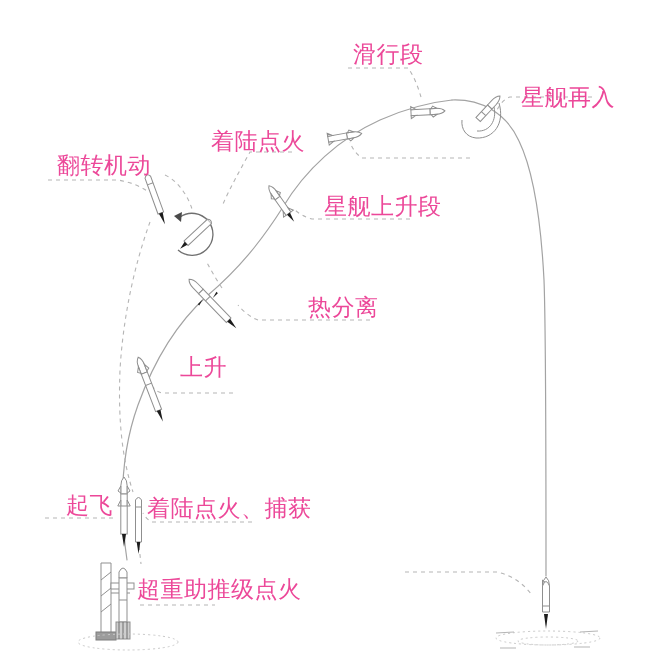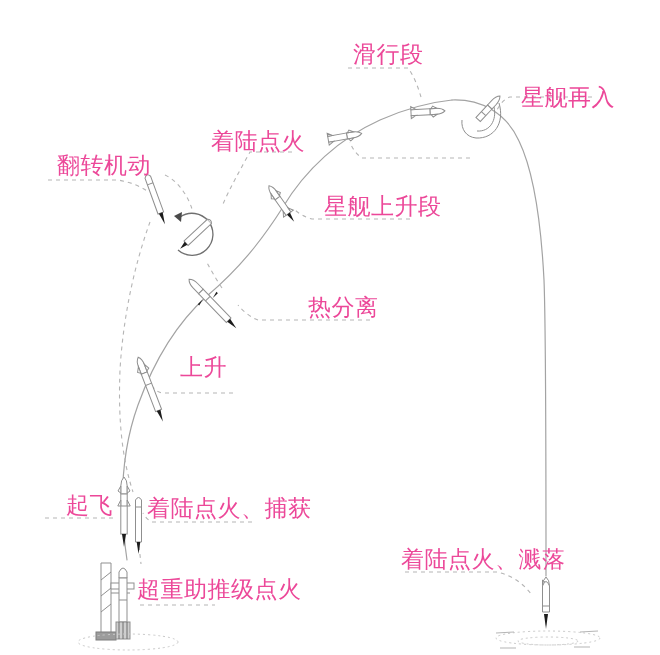--- a/index.html
+++ b/index.html
@@ -201,15 +201,14 @@
   <div class="lbl" style="left:353px;top:41px">滑行段</div>
   <div class="lbl" style="left:521px;top:84px">星舰再入</div>
   <div class="lbl" style="left:211px;top:128px">着陆点火</div>
   <div class="lbl" style="left:57px;top:152px">翻转机动</div>
   <div class="lbl" style="left:324px;top:193px">星舰上升段</div>
   <div class="lbl" style="left:308px;top:294px">热分离</div>
   <div class="lbl" style="left:180px;top:354px">上升</div>
   <div class="lbl" style="left:66px;top:492px">起飞</div>
   <div class="lbl" style="left:137px;top:576px">超重助推级点火</div>
   <div class="lbl" style="left:147px;top:495px">着陆点火、捕获</div>
-  <div class="lbl" style="left:401px;top:546px">着陆点火、溅落</div>
 
 </div>
 
 </body></html>

